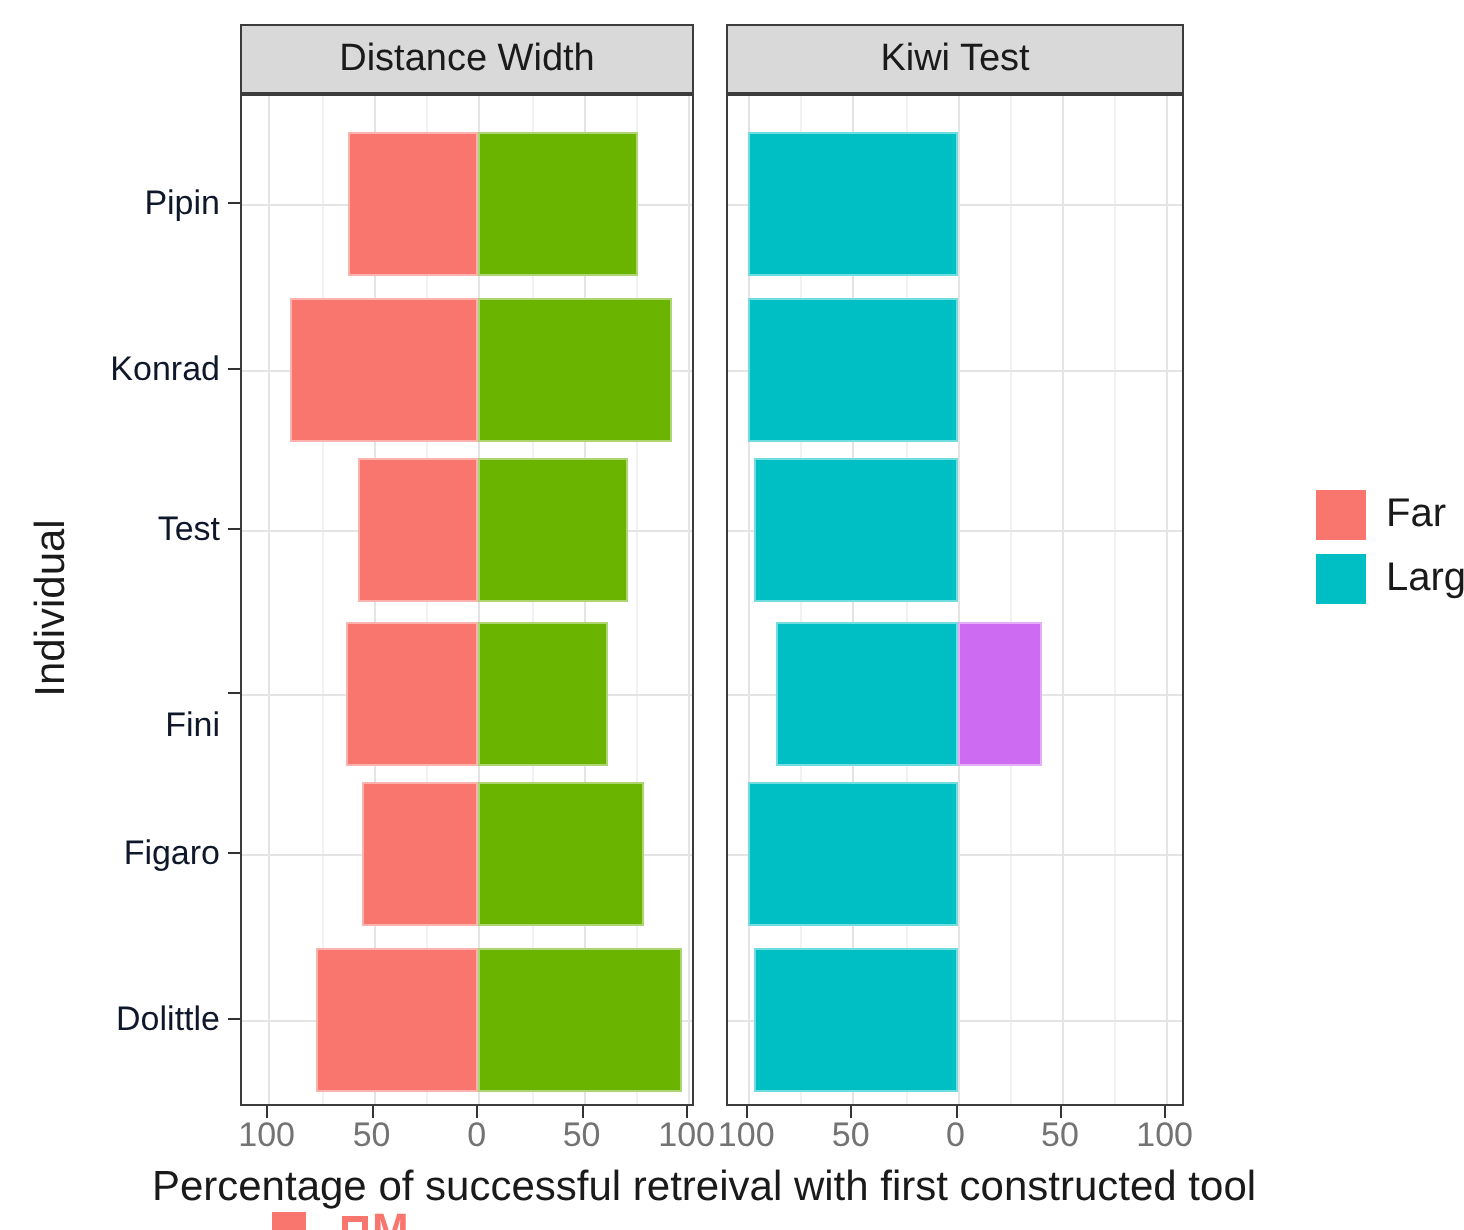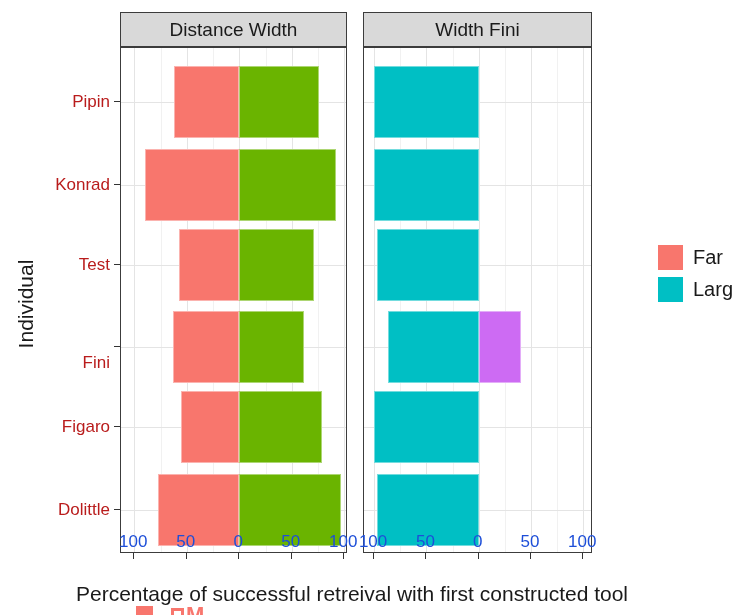--- a/index.html
+++ b/index.html
@@ -16,27 +16,27 @@
     position:absolute;top:47px;height:506px;background:#ffffff;border:1px solid #3c3c3c;
     box-sizing:border-box;overflow:hidden;
   }
   .gridline-v{position:absolute;top:0;bottom:0;width:1px;}
   .gridline-h{position:absolute;left:0;right:0;height:1px;}
   .grid-major{background:#e4e4e4;}
   .grid-minor{background:#f1f1f1;}
   .bar{position:absolute;box-sizing:border-box;border:1px solid rgba(255,255,255,0.45);}
   .x-tick{position:absolute;top:553px;width:1px;height:6px;background:#333333;}
   .x-tick-label{
-    position:absolute;top:532px;width:60px;margin-left:-30px;text-align:center;
-    font-size:17px;color:#1d4ed8;
+    position:absolute;top:558px;width:60px;margin-left:-30px;text-align:center;
+    font-size:17px;color:#737373;
   }
   .y-tick{position:absolute;left:114px;width:6px;height:1px;background:#333333;}
   .y-cat-label{
     position:absolute;left:10px;width:100px;text-align:right;
-    font-size:17px;color:#b91c1c;line-height:17px;margin-top:-8px;
+    font-size:17px;color:#0f172a;line-height:17px;margin-top:-8px;
   }
   .y-title{
     position:absolute;left:-44px;top:292px;width:140px;text-align:center;
     transform:rotate(-90deg);font-size:21px;color:#1a1a1a;
   }
   .x-caption{
     position:absolute;top:582px;left:0;width:732px;text-align:center;
     transform:translateX(-14px);font-size:21px;color:#1a1a1a;white-space:nowrap;
   }
   .legend{position:absolute;left:620px;top:245px;display:flex;flex-direction:column;gap:7px;padding-left:38px;}
@@ -58,21 +58,21 @@
 <body>
 
 <div class="figure">
 
   <div class="y-title">Individual</div>
 
   <div class="strip" style="left:120px;width:227px;">
     <span>Distance Width</span>
   </div>
   <div class="strip" style="left:363px;width:229px;">
-    <span>Width Fini</span>
+    <span>Kiwi Test</span>
   </div>
 
   <div id="panels">
       <div class="panel" style="left: 120px; width: 227px;">
         <div class="gridline-v grid-major" style="left: 13.3px;"></div>
         <div class="gridline-v grid-minor" style="left: 39.55px;"></div>
         <div class="gridline-v grid-major" style="left: 65.8px;"></div>
         <div class="gridline-v grid-minor" style="left: 92.05px;"></div>
         <div class="gridline-v grid-major" style="left: 118.3px;"></div>
         <div class="gridline-v grid-minor" style="left: 144.55px;"></div>

